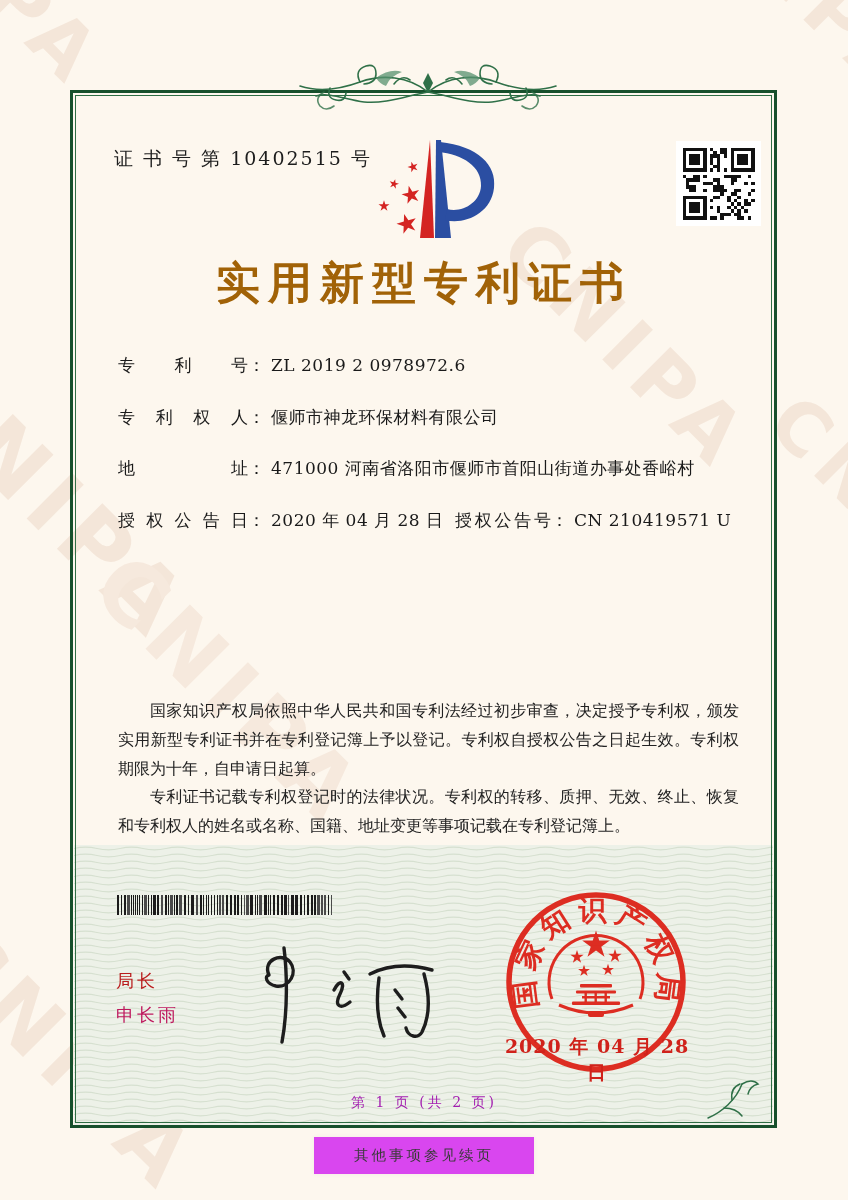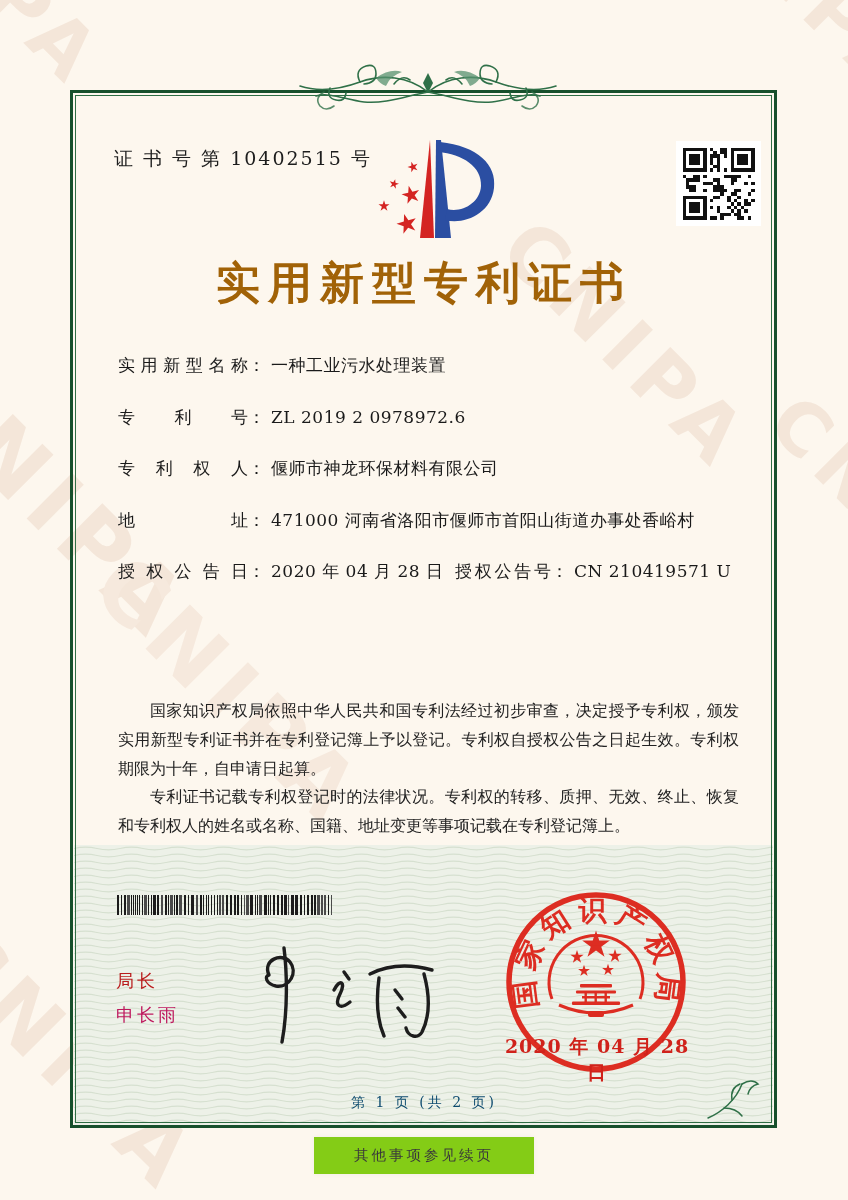--- a/index.html
+++ b/index.html
@@ -57,23 +57,23 @@
   .barcode{position:absolute;left:117px;top:895px;z-index:4;}
   .director-title{position:absolute;left:116px;top:969px;font-size:18px;letter-spacing:3px;color:#b91c1c;z-index:4;}
   .director-name{position:absolute;left:116px;top:1003px;font-size:18px;letter-spacing:3px;color:#be185d;z-index:4;}
   .sig{position:absolute;left:238px;top:938px;z-index:4;}
 
   .seal{position:absolute;left:503px;top:889px;z-index:4;opacity:0.95;}
   .seal-date{position:absolute;left:497px;top:1034px;width:200px;text-align:center;font-size:19px;
              color:#d0221b;letter-spacing:1px;z-index:5;font-weight:bold;}
 
   .pagefoot{position:absolute;left:0;right:0;top:1094px;text-align:center;font-size:14px;
-            letter-spacing:3px;color:#0c4a6e;z-index:4;}
-
-  .contnote{position:absolute;left:50%;transform:translateX(-50%);top:1137px;background:#84cc16;
+            letter-spacing:3px;color:#a21caf;z-index:4;}
+
+  .contnote{position:absolute;left:50%;transform:translateX(-50%);top:1137px;background:#d946ef;
             padding:9px 40px;font-size:14.5px;letter-spacing:3px;color:#3a3a3a;z-index:3;
             box-shadow:0 0 5px rgba(0,0,0,0.05);white-space:nowrap;}
 </style>
 </head>
 <body>
 
 <div class="page">
 
   <div class="wm wm1">CNIPA</div>
   <div class="wm wm2">CNIPA</div>
@@ -584,23 +584,20 @@
           <div class="qm on"></div>
           <div class="qm"></div>
           <div class="qm on"></div>
           <div class="qm"></div>
         </div>
     </div>
 
     <div class="title">实用新型专利证书</div>
 
     <div class="fields">
-      <div class="frow">
-        <span class="flabel">实用新型名称</span><span class="fsep">：</span><span class="fvalue">一种工业污水处理装置</span>
-      </div>
       <div class="frow">
         <span class="flabel">专利号</span><span class="fsep">：</span><span class="fvalue">ZL 2019 2 0978972.6</span>
       </div>
       <div class="frow">
         <span class="flabel">专利权人</span><span class="fsep">：</span><span class="fvalue">偃师市神龙环保材料有限公司</span>
       </div>
       <div class="frow">
         <span class="flabel">地址</span><span class="fsep">：</span><span class="fvalue">471000 河南省洛阳市偃师市首阳山街道办事处香峪村</span>
       </div>
       <div class="frow">

